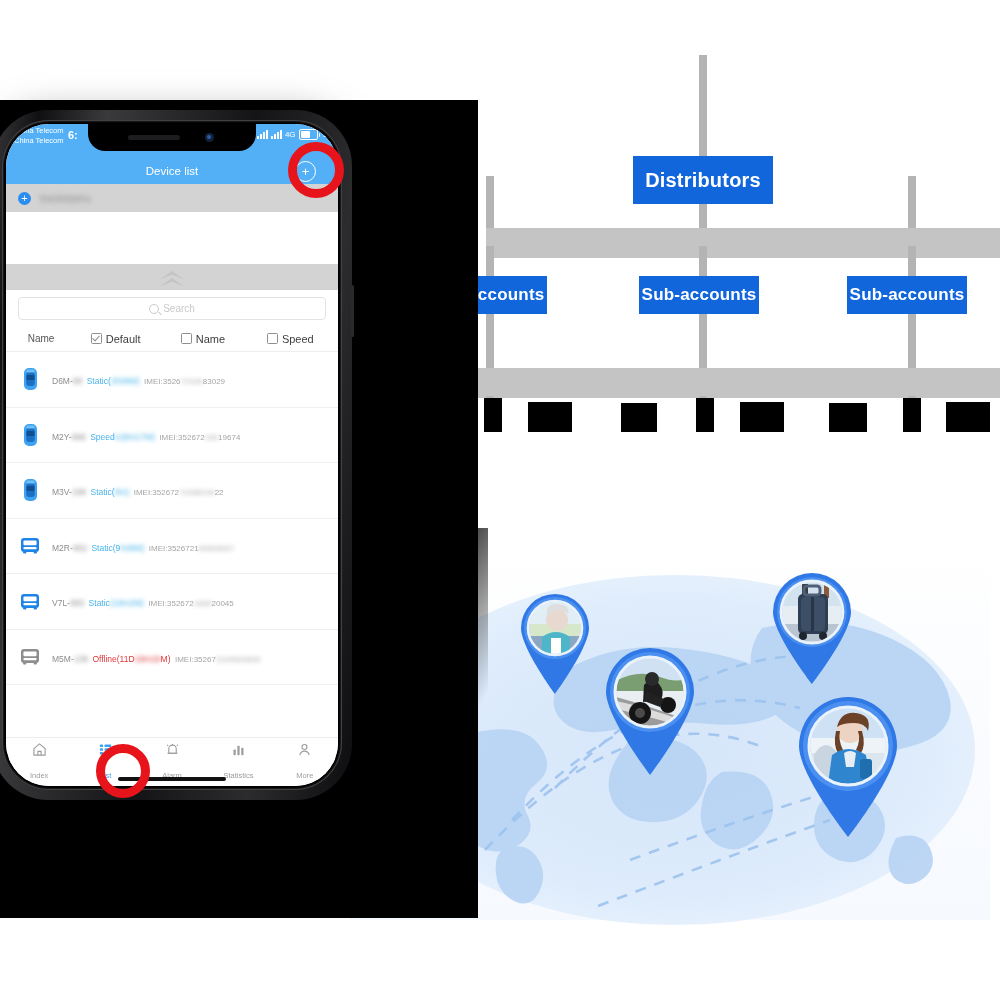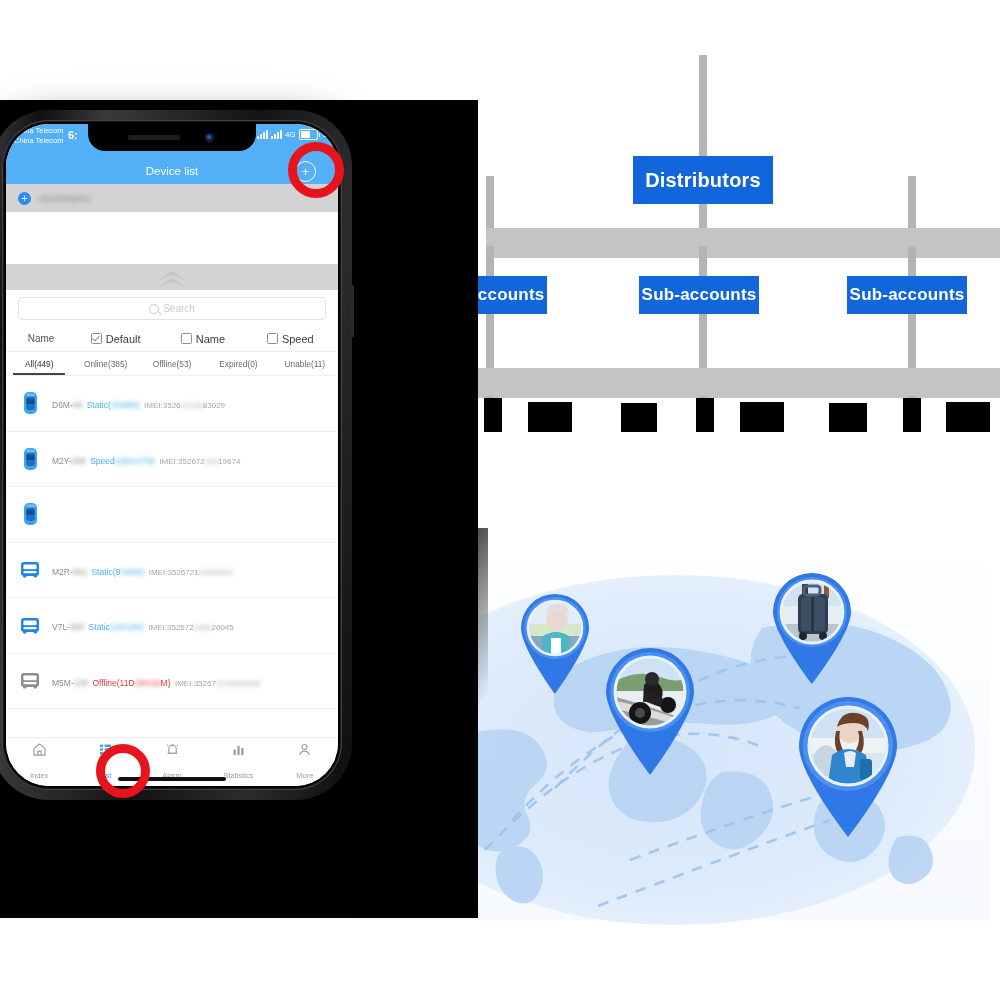--- a/index.html
+++ b/index.html
@@ -473,27 +473,20 @@
           <span class="sort-opt">
             <span class="cbx"></span>
             <span>Name</span>
           </span>
           <span class="sort-opt">
             <span class="cbx"></span>
             <span>Speed</span>
           </span>
         </div>
 
-        <div class="filter-row">
-          <span class="ftab active">All(449)</span>
-          <span class="ftab">Online(385)</span>
-          <span class="ftab">Offline(53)</span>
-          <span class="ftab">Expired(0)</span>
-          <span class="ftab">Unable(11)</span>
-        </div>
 
 
         <div class="dev-list">
 
           <div class="dev-row">
             <span class="dev-ico">
               <svg width="15" height="24" viewBox="0 0 15 24">
                   <rect x="1" y="1" width="13" height="22" rx="5" fill="#3fa2f0"></rect>
                   <rect x="3.2" y="5" width="8.6" height="14" rx="3" fill="#1b6fc4"></rect>
                   <rect x="3.6" y="8" width="7.8" height="5" rx="1" fill="#0f4f92"></rect>
@@ -524,20 +517,25 @@
           </div>
 
           <div class="dev-row">
             <span class="dev-ico">
               <svg width="15" height="24" viewBox="0 0 15 24">
                   <rect x="1" y="1" width="13" height="22" rx="5" fill="#3fa2f0"></rect>
                   <rect x="3.2" y="5" width="8.6" height="14" rx="3" fill="#1b6fc4"></rect>
                   <rect x="3.6" y="8" width="7.8" height="5" rx="1" fill="#0f4f92"></rect>
                   <rect x="3.4" y="2.6" width="8.2" height="3" rx="1.4" fill="#6fc0f6"></rect>
                 </svg>
+            </span>
+            <span class="dev-txt">
+              <span class="dev-name"><span>M3V-</span><span class="blr">198</span></span>
+              <span class="dev-stat"><span>Static(</span><span class="blr">8m)</span></span>
+              <span class="dev-imei"><span>IMEI:352672</span><span class="blr">71008199</span><span>22</span></span>
             </span>
           </div>
 
           <div class="dev-row">
             <span class="dev-ico">
               <svg width="20" height="17" viewBox="0 0 20 17">
                   <rect x="1" y="1" width="18" height="14" rx="3" fill="#1f84e8"></rect>
                   <rect x="3.4" y="3.6" width="13.2" height="4.6" rx="1.2" fill="#fff"></rect>
                   <rect x="3.4" y="10" width="13.2" height="2.2" rx="1" fill="#fff"></rect>
                   <rect x="3" y="14.4" width="3.4" height="2.2" rx="1" fill="#1f84e8"></rect>

